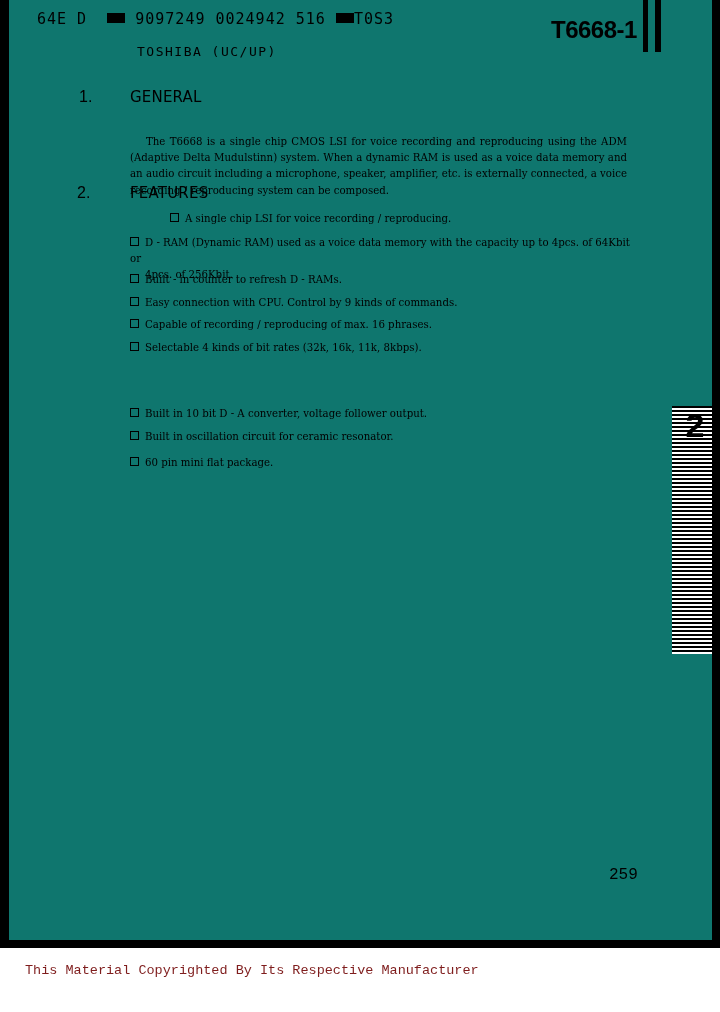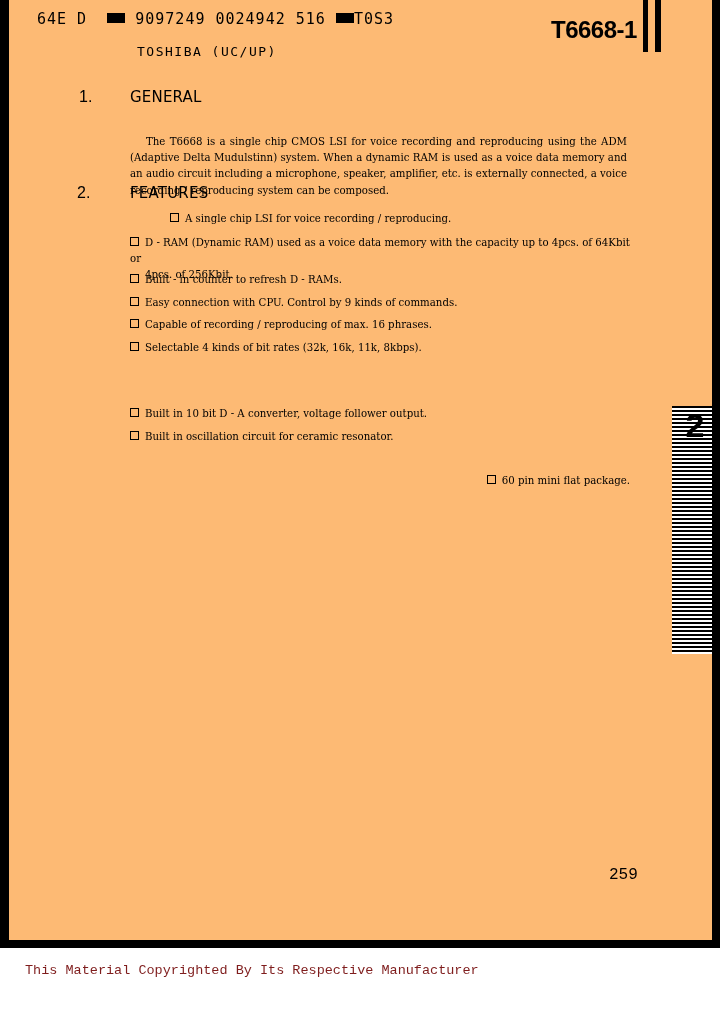--- a/index.html
+++ b/index.html
@@ -3,21 +3,21 @@
   <meta charset="utf-8">
   <style>
     html, body { margin: 0; padding: 0; }
     body {
       width: 720px; height: 1012px; position: relative; overflow: hidden;
       background: #ffffff; color: #000;
       font-family: "DejaVu Serif", serif;
     }
     .scan-page {
       position: absolute; left: 0; top: 0; width: 720px; height: 948px;
-      background: #fdba74;
+      background: #0f766e;
     }
     .border-left {
       position: absolute; left: 0; top: 0; width: 9px; height: 948px; background: #000;
     }
     .border-right {
       position: absolute; left: 712px; top: 0; width: 8px; height: 948px; background: #000;
     }
     .border-bottom {
       position: absolute; left: 0; top: 940px; width: 720px; height: 8px; background: #000;
     }
@@ -123,21 +123,21 @@
   </div>
   <div class="feature" style="top:340px;">
     <span class="box"></span><span>Selectable 4 kinds of bit rates (32k, 16k, 11k, 8kbps).</span>
   </div>
   <div class="feature" style="top:406px;">
     <span class="box"></span><span>Built in 10 bit D - A converter, voltage follower output.</span>
   </div>
   <div class="feature" style="top:429px;">
     <span class="box"></span><span>Built in oscillation circuit for ceramic resonator.</span>
   </div>
-  <div class="feature" style="top:473px;text-align:right;">
+  <div class="feature" style="top:455px;">
     <span class="box"></span><span>60 pin mini flat package.</span>
   </div>
 
   <div class="tab-strip"></div>
   <div class="tab-num">2</div>
 
   <div class="page-num">259</div>
 </div>
 
 <div class="copyright">This Material Copyrighted By Its Respective Manufacturer</div>

